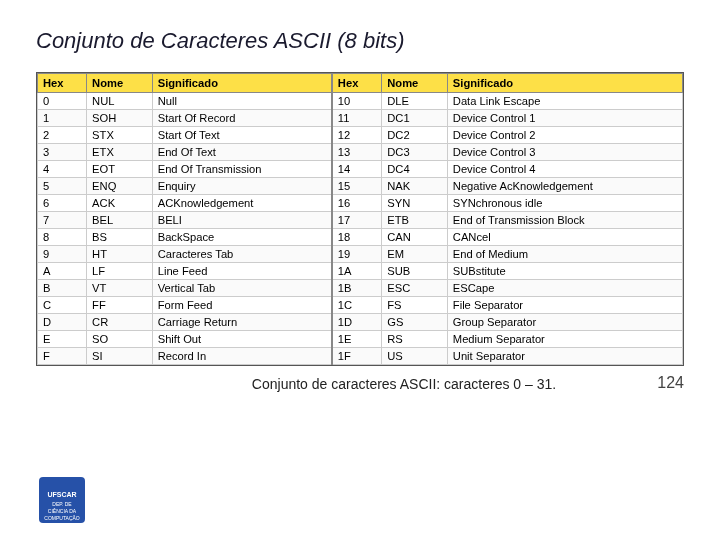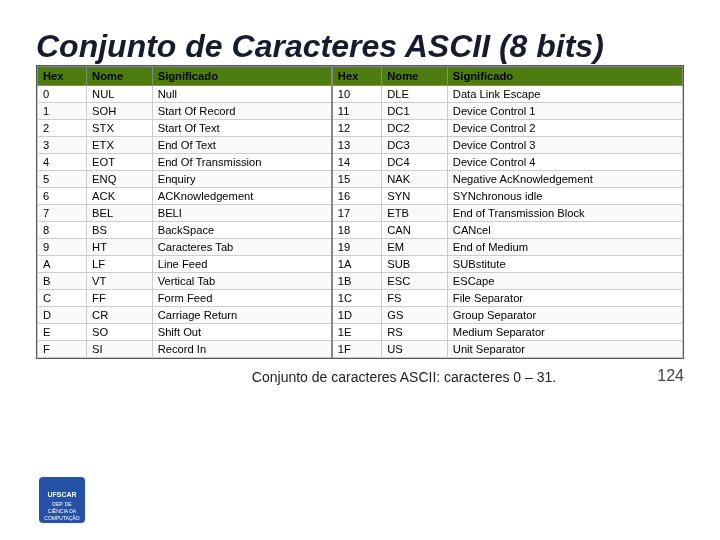--- a/index.html
+++ b/index.html
@@ -12,36 +12,37 @@
       position: relative;
     }
     .slide {
       width: 720px;
       height: 540px;
       background: #fff;
       padding: 28px 36px 20px 36px;
       position: relative;
     }
     .title {
-      font-size: 32px;
+      font-size: 22px;
       font-style: italic;
       color: #1a1a2e;
-      font-weight: bold;
+      margin-bottom: 18px;
+      font-weight: normal;
     }
     .table-wrapper {
       border: 1.5px solid #555;
       width: 100%;
     }
     table {
       width: 100%;
       border-collapse: collapse;
       font-size: 11.2px;
     }
     thead tr th {
-      background: #4d7c0f;
+      background: #fde047;
       border: 1px solid #888;
       padding: 3px 5px;
       font-weight: bold;
       text-align: left;
     }
     tbody tr td {
       border: 1px solid #ccc;
       padding: 2px 5px;
       white-space: nowrap;
     }

